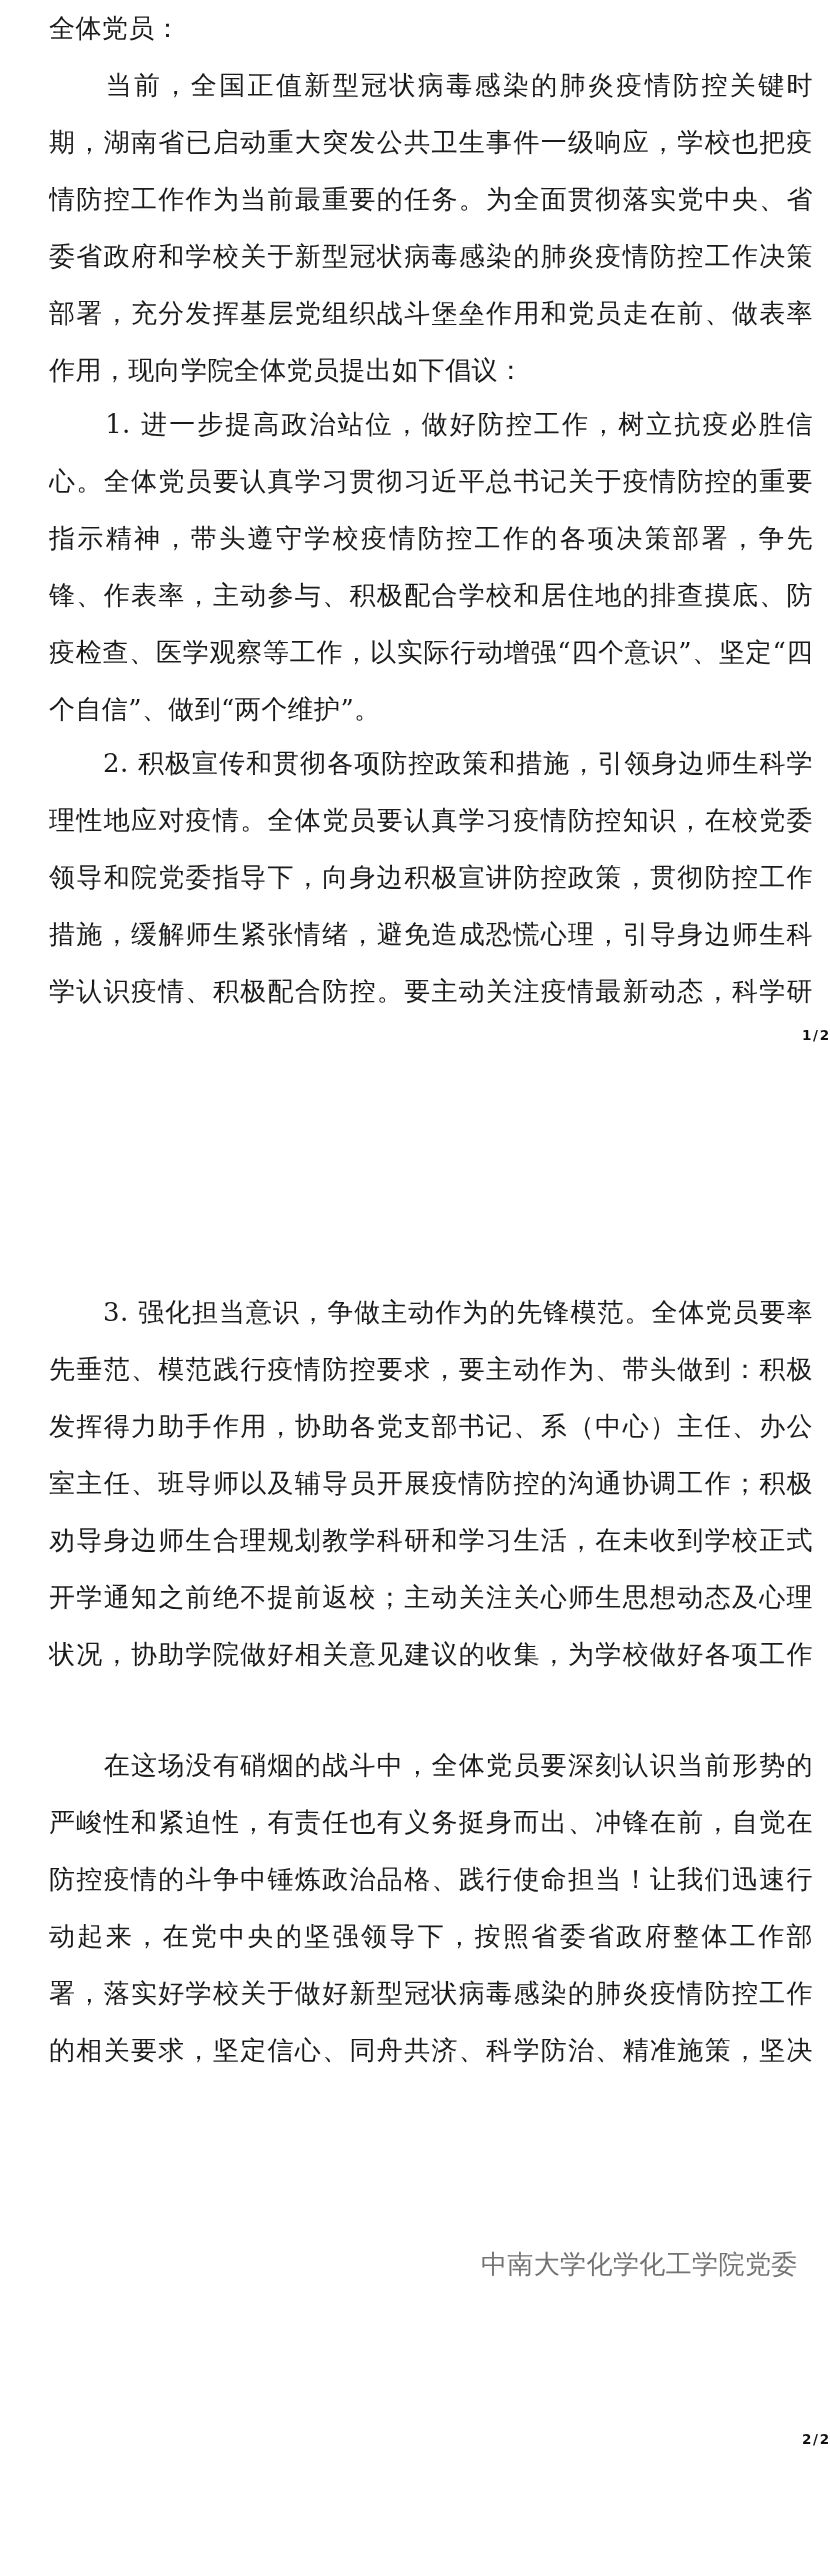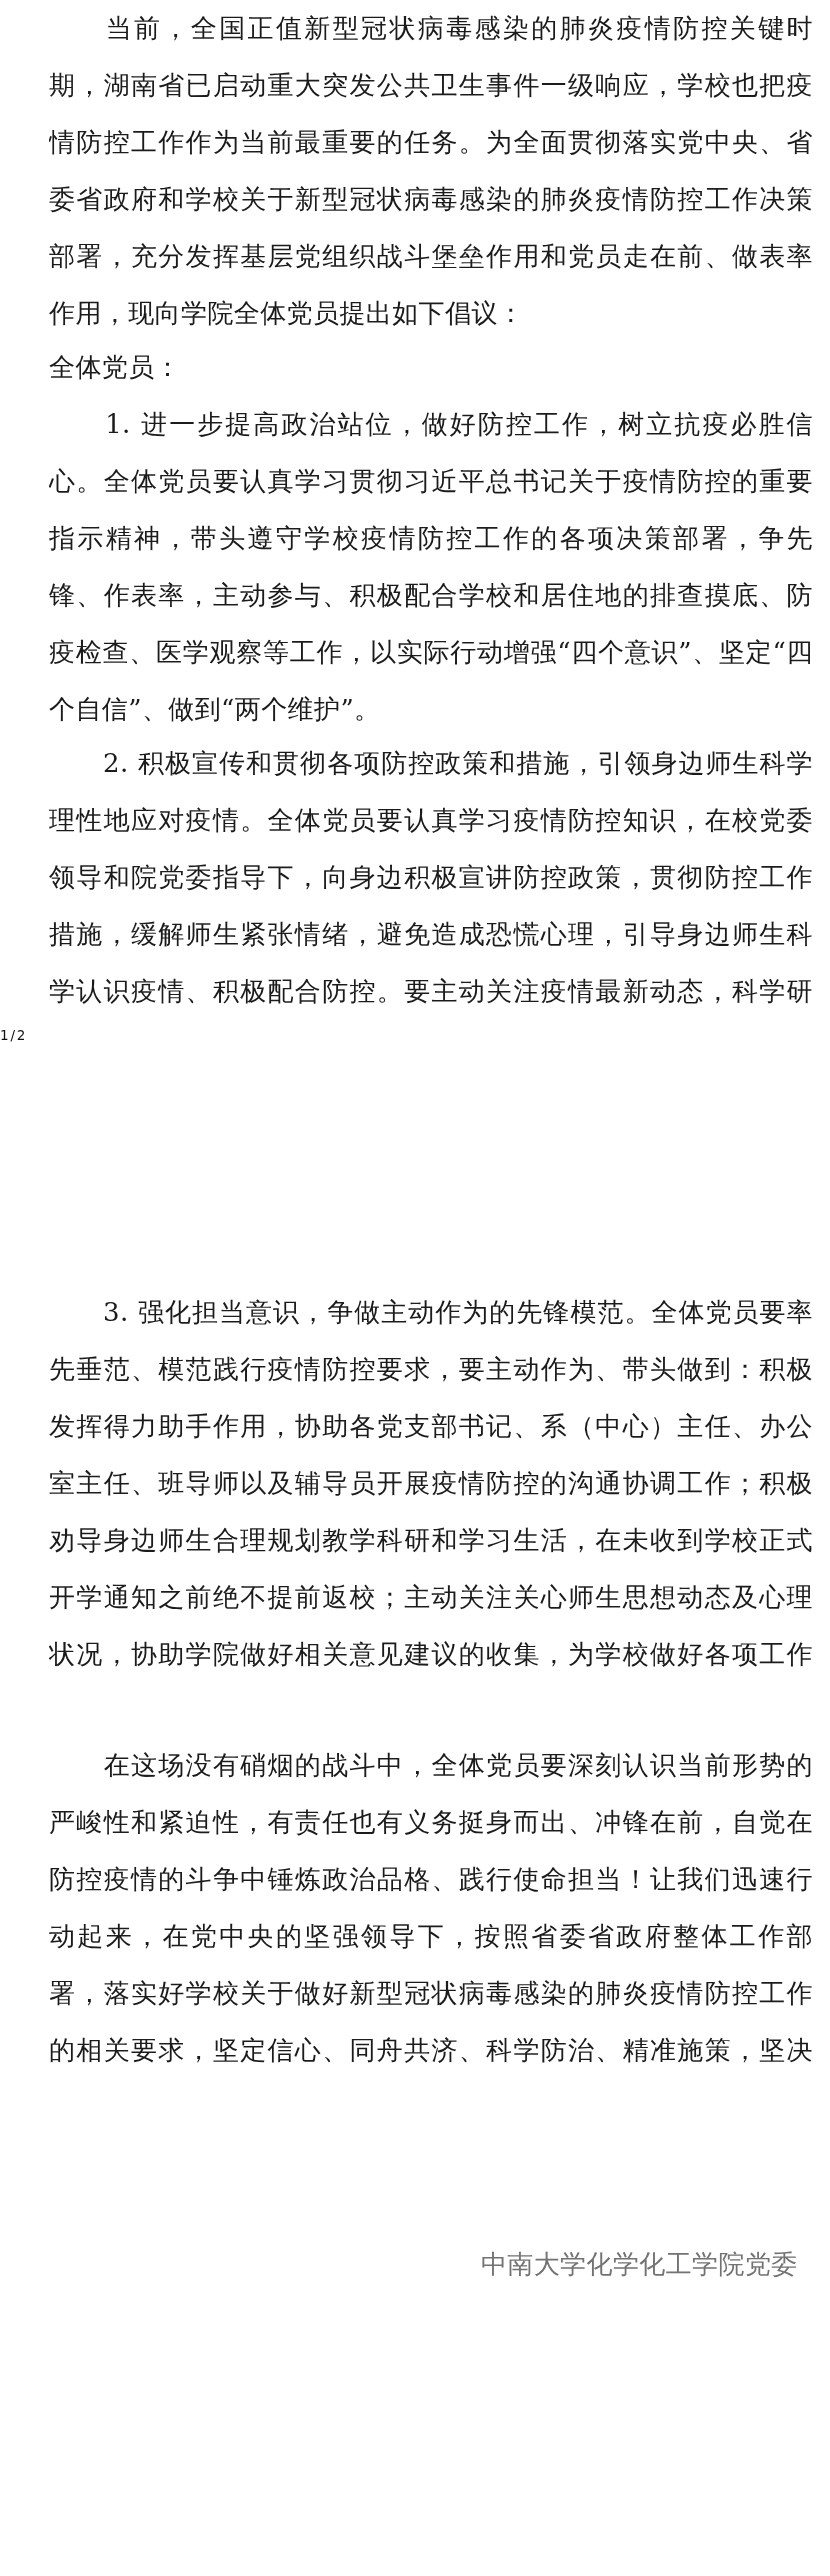--- a/index.html
+++ b/index.html
@@ -31,23 +31,23 @@
     text-align-last: left;
     overflow: hidden;
     word-break: break-all;
   }
   .h1 { height: 57px; }
   .h5 { height: 283px; }
   .h6 { height: 339px; }
   .h7 { height: 396px; }
   .gap-above { margin-top: 57px; }
   .page-footer {
-    text-align: left;
+    text-align: right;
     font-family: "DejaVu Sans", "Liberation Sans", sans-serif;
-    font-weight: normal;
+    font-weight: bold;
     font-size: 13.5px;
     line-height: 21.5px;
     letter-spacing: 1.8px;
     color: #111111;
     margin-top: 7.2px;
   }
   .spacer-page-break { height: 237px; }
   .spacer-before-signature { height: 160px; }
   .spacer-before-footer2 { height: 129px; }
   .signature-line {
@@ -73,38 +73,39 @@
     overflow: hidden;
   }
 </style>
 </head>
 <body>
 
 <div class="page-wrap">
 
   <div>
     <div class="text-area">
+      <p class="para h1">全体党员：</p>
       <p class="para h6">　　当前，全国正值新型冠状病毒感染的肺炎疫情防控关键时期，湖南省已启动重大突发公共卫生事件一级响应，学校也把疫情防控工作作为当前最重要的任务。为全面贯彻落实党中央、省委省政府和学校关于新型冠状病毒感染的肺炎疫情防控工作决策部署，充分发挥基层党组织战斗堡垒作用和党员走在前、做表率作用，现向学院全体党员提出如下倡议：</p>
-      <p class="para h1">全体党员：</p>
       <p class="para h6">　　1. 进一步提高政治站位，做好防控工作，树立抗疫必胜信心。全体党员要认真学习贯彻习近平总书记关于疫情防控的重要指示精神，带头遵守学校疫情防控工作的各项决策部署，争先锋、作表率，主动参与、积极配合学校和居住地的排查摸底、防疫检查、医学观察等工作，以实际行动增强“四个意识”、坚定“四个自信”、做到“两个维护”。</p>
       <p class="para h5">　　2. 积极宣传和贯彻各项防控政策和措施，引领身边师生科学理性地应对疫情。全体党员要认真学习疫情防控知识，在校党委领导和院党委指导下，向身边积极宣讲防控政策，贯彻防控工作措施，缓解师生紧张情绪，避免造成恐慌心理，引导身边师生科学认识疫情、积极配合防控。要主动关注疫情最新动态，科学研判、准确把握舆论导向，</p>
     </div>
     <div class="page-footer">1/2</div>
   </div>
 
   <div class="spacer-page-break"></div>
 
   <div>
     <div class="text-area">
       <p class="para h7">　　3. 强化担当意识，争做主动作为的先锋模范。全体党员要率先垂范、模范践行疫情防控要求，要主动作为、带头做到：积极发挥得力助手作用，协助各党支部书记、系（中心）主任、办公室主任、班导师以及辅导员开展疫情防控的沟通协调工作；积极劝导身边师生合理规划教学科研和学习生活，在未收到学校正式开学通知之前绝不提前返校；主动关注关心师生思想动态及心理状况，协助学院做好相关意见建议的收集，为学校做好各项工作部署提供有力支持。</p>
       <p class="para h6 gap-above">　　在这场没有硝烟的战斗中，全体党员要深刻认识当前形势的严峻性和紧迫性，有责任也有义务挺身而出、冲锋在前，自觉在防控疫情的斗争中锤炼政治品格、践行使命担当！让我们迅速行动起来，在党中央的坚强领导下，按照省委省政府整体工作部署，落实好学校关于做好新型冠状病毒感染的肺炎疫情防控工作的相关要求，坚定信心、同舟共济、科学防治、精准施策，坚决打赢疫情防控阻击战！</p>
 
       <div class="spacer-before-signature"></div>
 
       <p class="signature-line">中南大学化学化工学院党委</p>
     </div>
 
     <div class="spacer-before-footer2"></div>
 
+    <div class="page-footer">2/2</div>
   </div>
 
 </div>
 
 
 </body></html>

